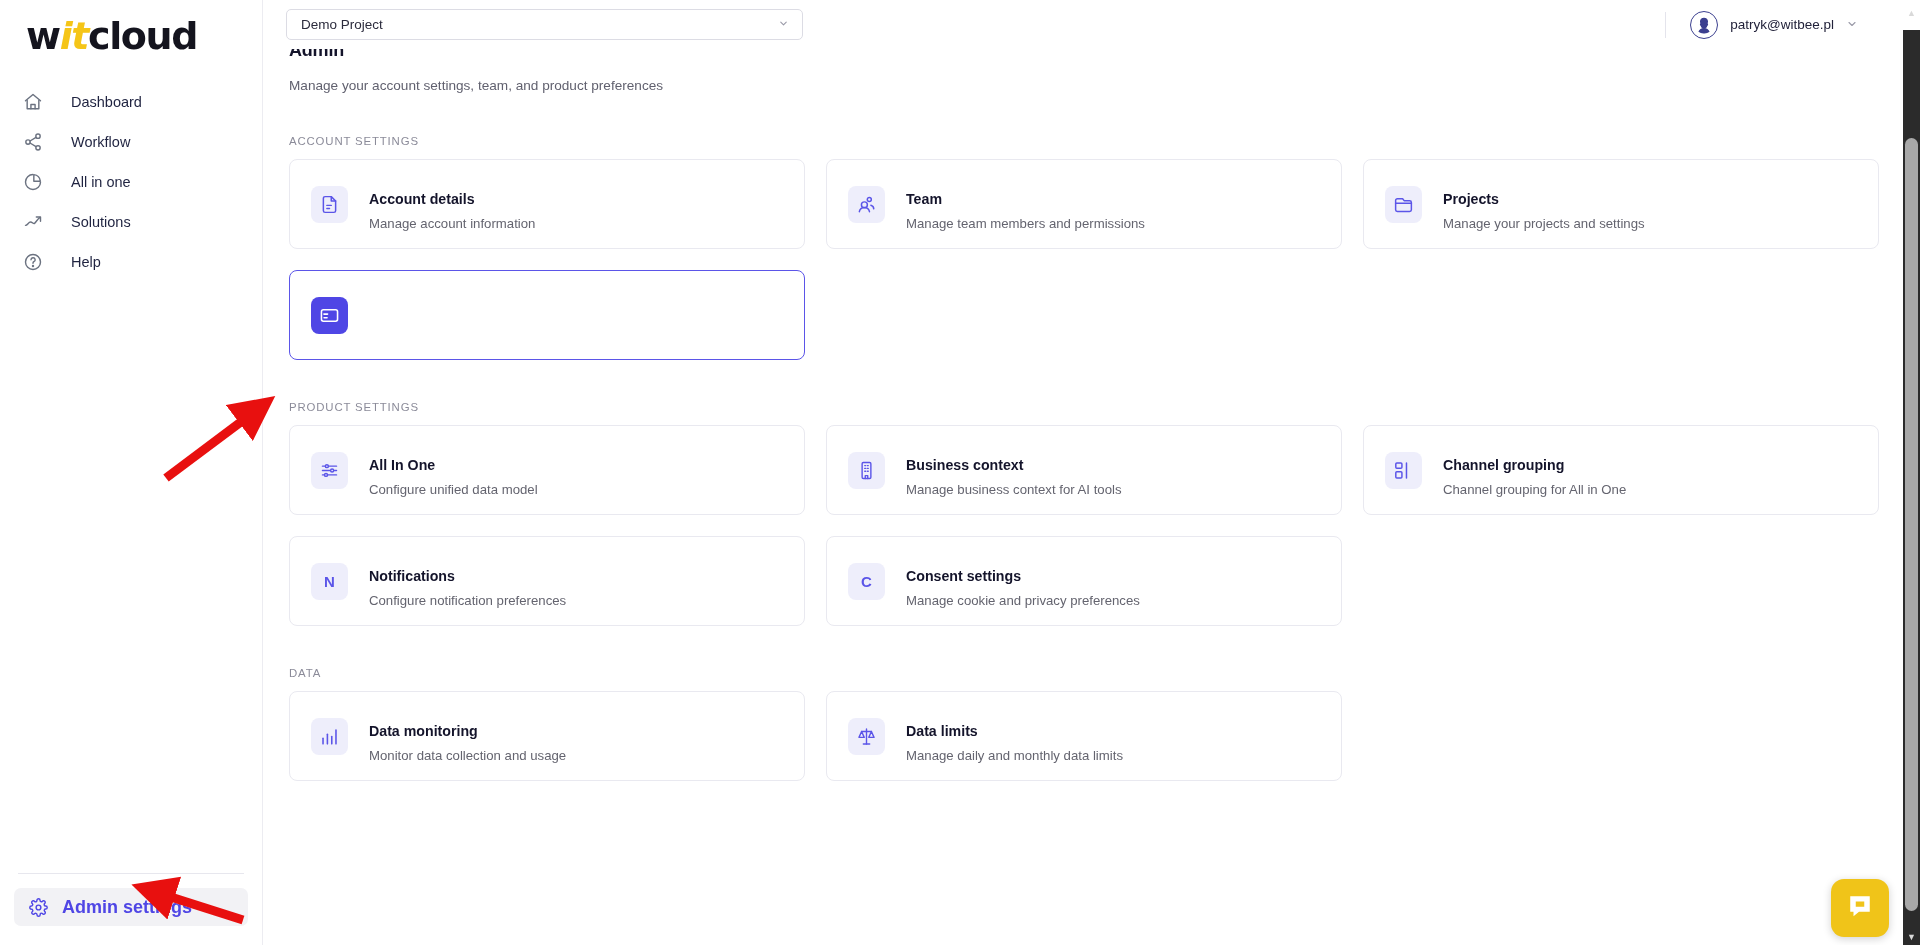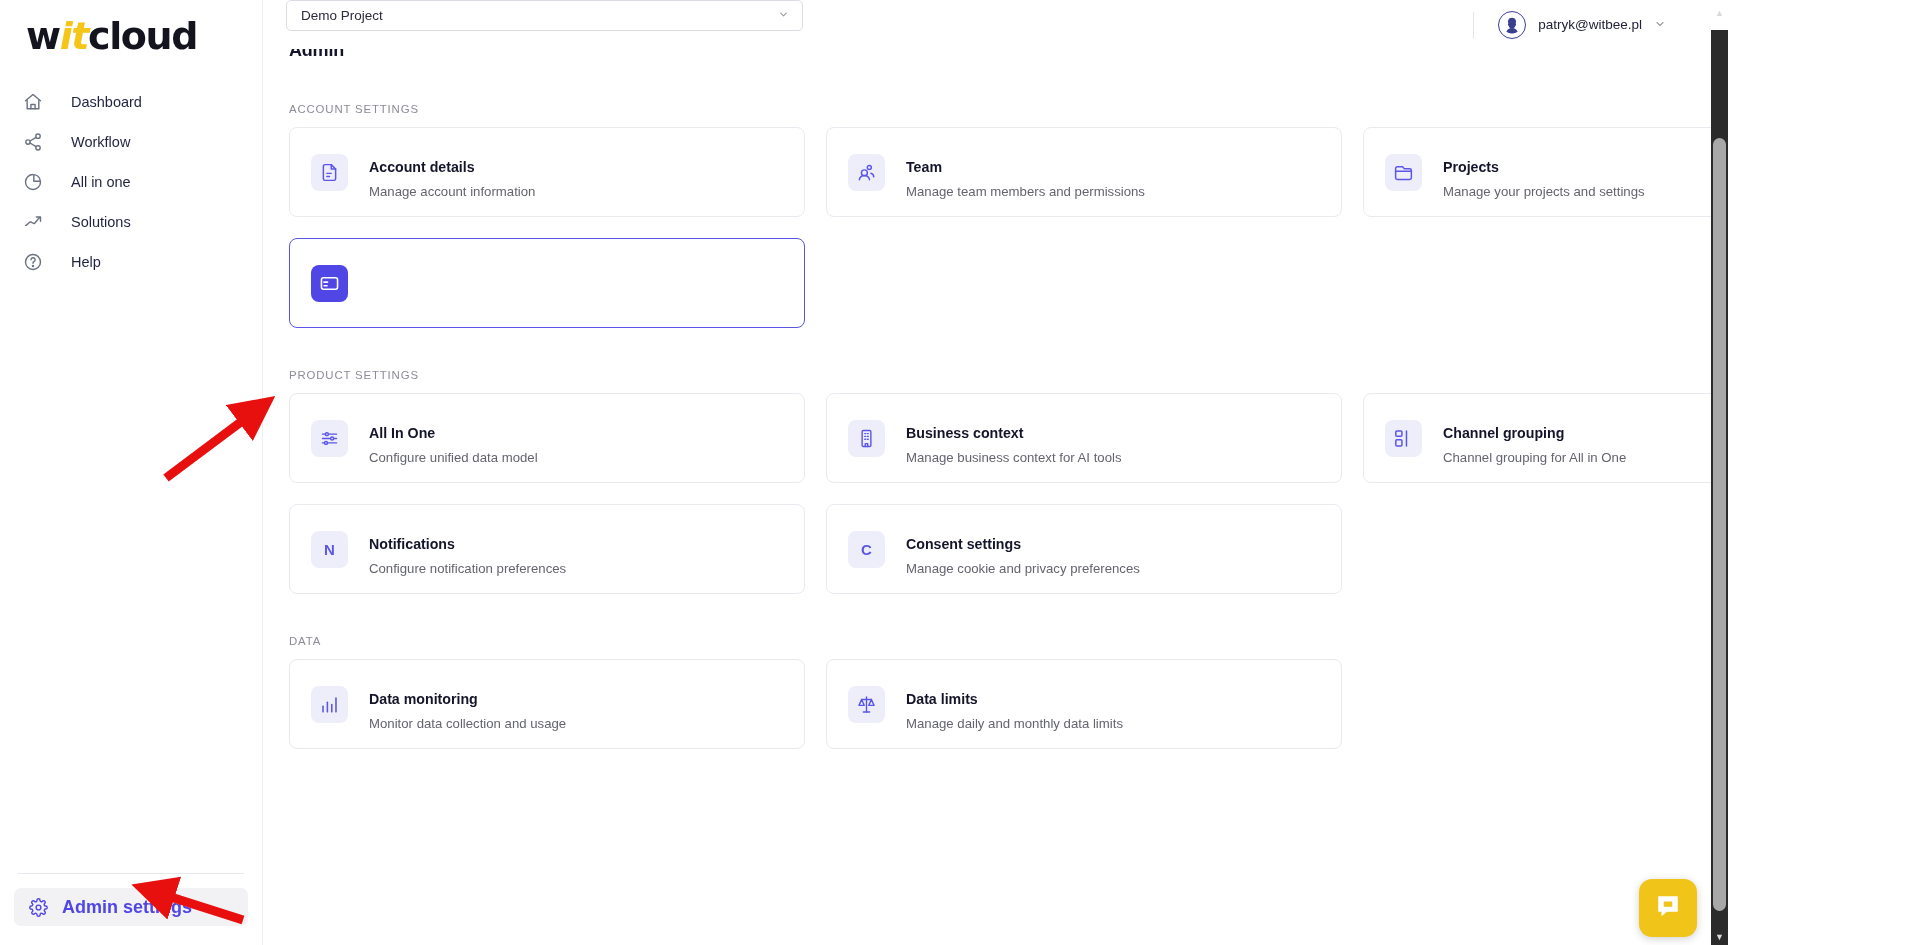--- a/index.html
+++ b/index.html
@@ -3,21 +3,21 @@
 <meta charset="utf-8">
 <style>
   * { box-sizing: border-box; margin: 0; padding: 0; }
   html, body {
     width: 1920px; height: 945px;
     overflow: hidden;
     font-family: "Liberation Sans", sans-serif;
     background: #ffffff;
     color: #1f2340;
   }
-  .app { position: relative; width: 1728px; height: 945px; display: flex; border-radius: 6px; }
+  .app { position: relative; width: 1920px; height: 945px; display: flex; border-radius: 6px; }
 
   
   .sidebar {
     width: 263px; height: 945px;
     background: #ffffff;
     border-right: 1px solid #ececf1;
     position: relative;
     flex: 0 0 263px;
   }
   .logo {
@@ -51,21 +51,21 @@
     height: 38px; border-radius: 7px;
     background: #f2f2f5; padding-left: 14px;
     cursor: pointer;
   }
   .admin-btn .ico { color: #4f46e5; width:20px; height:20px; display:flex; align-items:center; justify-content:center;}
   .admin-btn .lbl { font-size: 18px; color: #4f46e5; font-weight: 600; }
 
   
   .main { flex: 1 1 auto; position: relative; height: 945px; background:#fff; overflow:hidden;}
   .topbar {
-    height: 49px; display: flex; 
+    height: 49px; display: flex; align-items: center;
     padding: 0 26px 0 23px;
     background: #fff;
     position: relative; z-index: 5;
   }
   .project-select {
     width: 517px; height: 31px;
     border: 1px solid #dcdce4; border-radius: 5px;
     background: #fff;
     display: flex; align-items: center; justify-content: space-between;
     padding: 0 13px 0 14px;
@@ -281,20 +281,21 @@
             </svg>
         </span>
       </div>
     </header>
 
     <div class="content">
       <div class="content-inner">
 
         <div class="page-head">
           <div class="page-title">Admin</div>
+          <div class="page-sub">Manage your account settings, team, and product preferences</div>
         </div>
 
         <div class="sec-label">ACCOUNT SETTINGS</div>
         <div class="grid">
 
           <div class="card">
             <div class="card-icon">
               <svg width="21" height="21" viewBox="0 0 24 24" fill="none" stroke="currentColor" stroke-width="1.7" stroke-linecap="round" stroke-linejoin="round">
                   <path d="M14 3H7a2 2 0 0 0-2 2v14a2 2 0 0 0 2 2h10a2 2 0 0 0 2-2V8Z"></path>
                   <path d="M14 3v5h5"></path>

